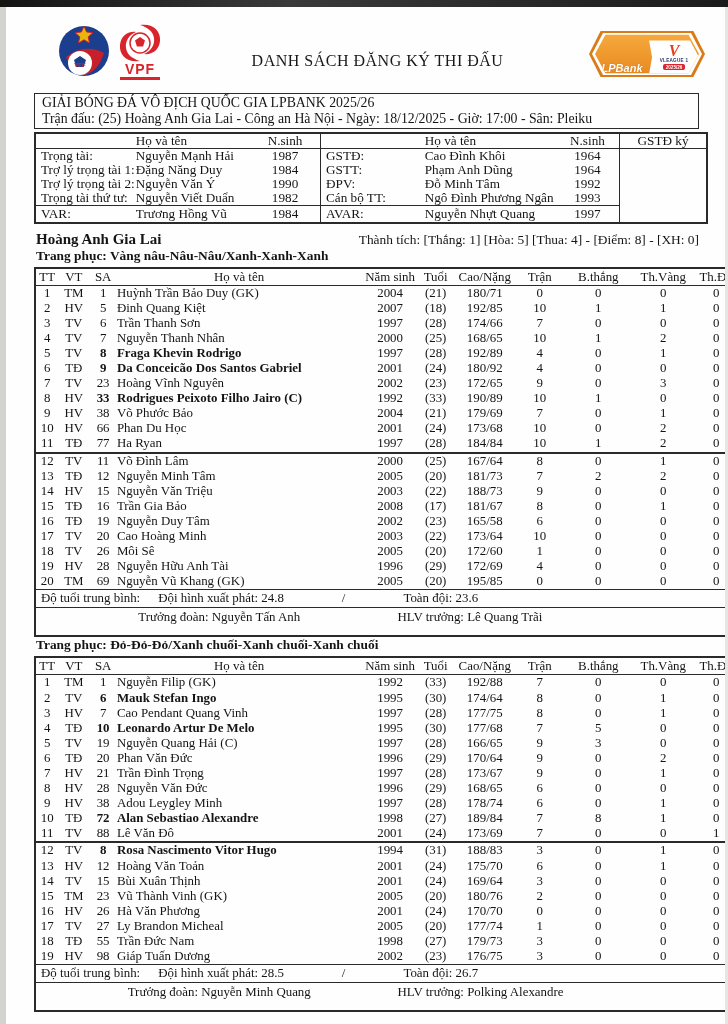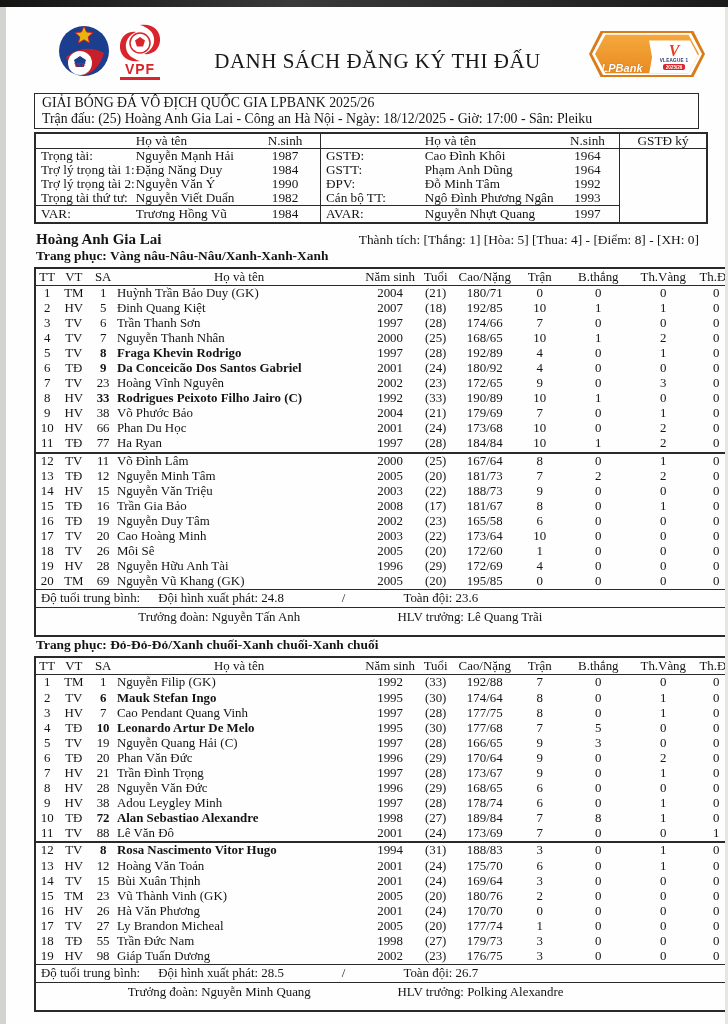--- a/index.html
+++ b/index.html
@@ -13,21 +13,21 @@
   .page { position:absolute; inset:7px 3px 0 6px; background:#fefefe; }
 
   
   .doc-header { display:flex; align-items:center; margin:14px 20px 0 52px; height:66px; }
   .logo-group { display:flex; align-items:flex-start; gap:4px; }
   .vff { width:52px; height:58px; }
   .vpf-wrap { width:52px; height:62px; display:flex; flex-direction:column; align-items:center; }
   .vpf-wrap svg { width:44px; height:40px; }
   .vpf-text { font-family:"Liberation Sans",sans-serif; font-weight:bold; color:#d8242a; font-size:14px; line-height:13px; letter-spacing:1px; }
   .vpf-tag { width:40px; height:3px; background:#d8242a; margin-top:1px; }
-  .doc-title { flex:1; text-align:center; font-size:21px; letter-spacing:0.5px; color:#181818; padding-top:14px; white-space:nowrap; }
+  .doc-title { flex:1; text-align:center; font-size:16px; letter-spacing:0.5px; color:#181818; padding-top:14px; white-space:nowrap; }
   .league-logo { position:relative; width:116px; height:48px; flex:0 0 auto; }
   .hex { position:absolute; inset:0; clip-path:polygon(0 50%, 10% 2%, 90% 2%, 100% 50%, 90% 98%, 10% 98%); background:#d97b18; }
   .hex.mid { inset:2px 3px; background:#ffffff; }
   .hex.inner { inset:4px 6px; background:linear-gradient(180deg,#f6a93d,#e88a20); display:flex; align-items:flex-end; }
   .lp-left { width:52%; text-align:center; font-family:"Liberation Sans",sans-serif; font-weight:bold; font-style:italic; color:#fff; font-size:11px; text-shadow:0 0 1px #b35f08; }
   .lp-right { position:relative; width:48%; height:84%; background:#fff; clip-path:polygon(0 0, 82% 0, 100% 50%, 82% 100%, 0 100%, 6% 50%); display:flex; flex-direction:column; align-items:center; justify-content:center; }
   .vl-v { font-family:"Liberation Serif",serif; font-style:italic; font-weight:bold; font-size:16px; line-height:14px; color:#e8401f; }
   .vl-name { font-family:"Liberation Sans",sans-serif; font-weight:bold; font-size:4.6px; color:#27346b; letter-spacing:0.3px; }
   .vl-season { font-family:"Liberation Sans",sans-serif; font-weight:bold; font-size:4.6px; color:#fff; background:#d8242a; border-radius:2px; padding:0.5px 3px; margin-top:1px; }
 

